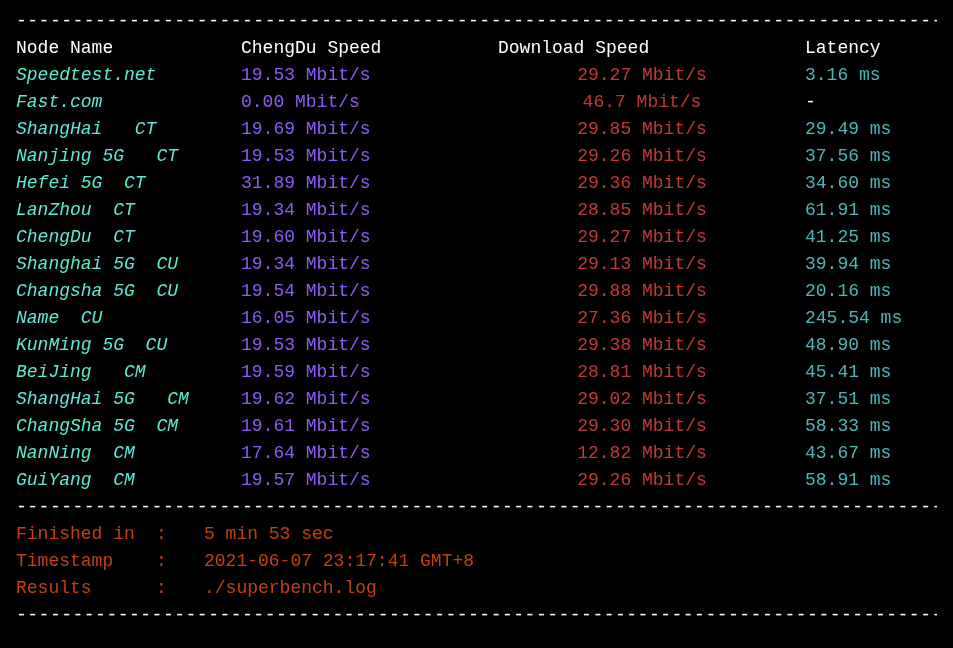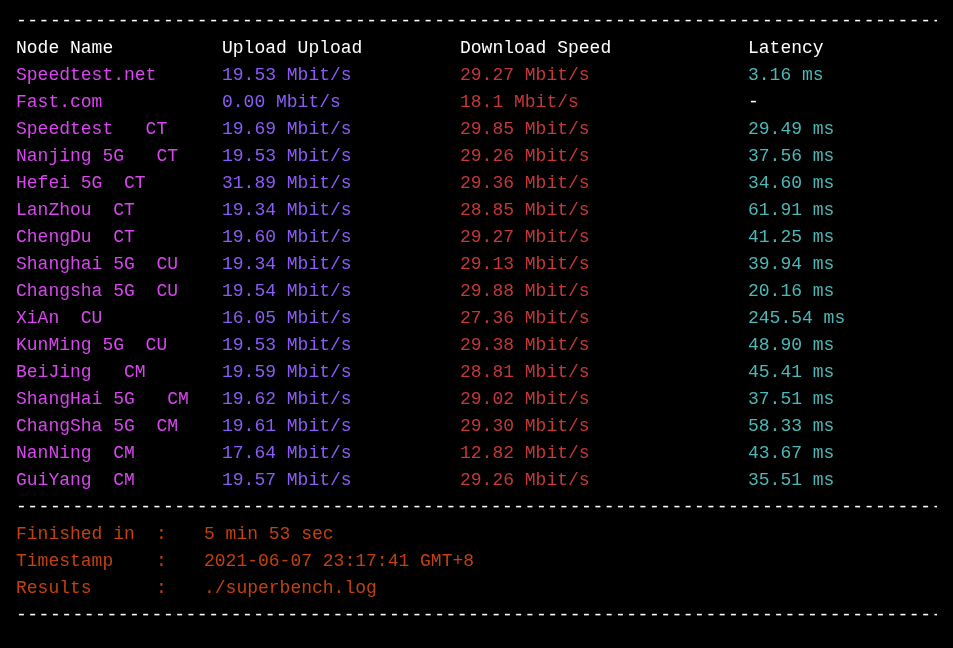--- a/index.html
+++ b/index.html
@@ -11,33 +11,34 @@
       background-color: #000;
       font-family: 'Consolas', 'Monaco', 'Courier New', monospace;
       font-size: 18px;
       line-height: 1.5;
       padding: 8px 16px;
       width: 953px;
       height: 648px;
       overflow: hidden;
     }
     .white { color: #ffffff; }
-    .yellow { color: #d946ef; }
+    .yellow { color: #5eead4; font-style: italic; }
     .green { color: #8b5cf6; }
-    .red { color: #c43838; }
+    .red { color: #c43838; text-align: center; }
     .cyan { color: #4db8b8; }
     .divider {
       color: #ffffff;
       white-space: pre;
       overflow: hidden;
       letter-spacing: 0.5px;
     }
     .row {
       display: flex;
       white-space: pre;
+      gap: 19px;
     }
     .col-node {
       width: 206px;
       flex-shrink: 0;
     }
     .col-upload {
       width: 238px;
       flex-shrink: 0;
     }
     .col-download {
@@ -61,42 +62,42 @@
       flex-shrink: 0;
     }
   </style>
 </head>
 <body>
 
 <div class="divider">----------------------------------------------------------------------------------</div>
 
 <div class="row">
   <span class="col-node white">Node Name</span>
-  <span class="col-upload white">Upload Upload</span>
+  <span class="col-upload white">ChengDu Speed</span>
   <span class="col-download white">Download Speed</span>
   <span class="col-latency white">Latency</span>
 </div>
 
 <div id="rows-container">
     <div class="row"><span class="col-node yellow">Speedtest.net</span><span class="col-upload green">19.53 Mbit/s</span><span class="col-download red">29.27 Mbit/s</span><span class="col-latency cyan">3.16 ms</span></div>
-    <div class="row"><span class="col-node yellow">Fast.com</span><span class="col-upload green">0.00 Mbit/s</span><span class="col-download red">18.1 Mbit/s</span><span class="col-latency white">-</span></div>
-    <div class="row"><span class="col-node yellow">Speedtest   CT</span><span class="col-upload green">19.69 Mbit/s</span><span class="col-download red">29.85 Mbit/s</span><span class="col-latency cyan">29.49 ms</span></div>
+    <div class="row"><span class="col-node yellow">Fast.com</span><span class="col-upload green">0.00 Mbit/s</span><span class="col-download red">46.7 Mbit/s</span><span class="col-latency white">-</span></div>
+    <div class="row"><span class="col-node yellow">ShangHai   CT</span><span class="col-upload green">19.69 Mbit/s</span><span class="col-download red">29.85 Mbit/s</span><span class="col-latency cyan">29.49 ms</span></div>
     <div class="row"><span class="col-node yellow">Nanjing 5G   CT</span><span class="col-upload green">19.53 Mbit/s</span><span class="col-download red">29.26 Mbit/s</span><span class="col-latency cyan">37.56 ms</span></div>
     <div class="row"><span class="col-node yellow">Hefei 5G  CT</span><span class="col-upload green">31.89 Mbit/s</span><span class="col-download red">29.36 Mbit/s</span><span class="col-latency cyan">34.60 ms</span></div>
     <div class="row"><span class="col-node yellow">LanZhou  CT</span><span class="col-upload green">19.34 Mbit/s</span><span class="col-download red">28.85 Mbit/s</span><span class="col-latency cyan">61.91 ms</span></div>
     <div class="row"><span class="col-node yellow">ChengDu  CT</span><span class="col-upload green">19.60 Mbit/s</span><span class="col-download red">29.27 Mbit/s</span><span class="col-latency cyan">41.25 ms</span></div>
     <div class="row"><span class="col-node yellow">Shanghai 5G  CU</span><span class="col-upload green">19.34 Mbit/s</span><span class="col-download red">29.13 Mbit/s</span><span class="col-latency cyan">39.94 ms</span></div>
     <div class="row"><span class="col-node yellow">Changsha 5G  CU</span><span class="col-upload green">19.54 Mbit/s</span><span class="col-download red">29.88 Mbit/s</span><span class="col-latency cyan">20.16 ms</span></div>
-    <div class="row"><span class="col-node yellow">XiAn  CU</span><span class="col-upload green">16.05 Mbit/s</span><span class="col-download red">27.36 Mbit/s</span><span class="col-latency cyan">245.54 ms</span></div>
+    <div class="row"><span class="col-node yellow">Name  CU</span><span class="col-upload green">16.05 Mbit/s</span><span class="col-download red">27.36 Mbit/s</span><span class="col-latency cyan">245.54 ms</span></div>
     <div class="row"><span class="col-node yellow">KunMing 5G  CU</span><span class="col-upload green">19.53 Mbit/s</span><span class="col-download red">29.38 Mbit/s</span><span class="col-latency cyan">48.90 ms</span></div>
     <div class="row"><span class="col-node yellow">BeiJing   CM</span><span class="col-upload green">19.59 Mbit/s</span><span class="col-download red">28.81 Mbit/s</span><span class="col-latency cyan">45.41 ms</span></div>
     <div class="row"><span class="col-node yellow">ShangHai 5G   CM</span><span class="col-upload green">19.62 Mbit/s</span><span class="col-download red">29.02 Mbit/s</span><span class="col-latency cyan">37.51 ms</span></div>
     <div class="row"><span class="col-node yellow">ChangSha 5G  CM</span><span class="col-upload green">19.61 Mbit/s</span><span class="col-download red">29.30 Mbit/s</span><span class="col-latency cyan">58.33 ms</span></div>
     <div class="row"><span class="col-node yellow">NanNing  CM</span><span class="col-upload green">17.64 Mbit/s</span><span class="col-download red">12.82 Mbit/s</span><span class="col-latency cyan">43.67 ms</span></div>
-    <div class="row"><span class="col-node yellow">GuiYang  CM</span><span class="col-upload green">19.57 Mbit/s</span><span class="col-download red">29.26 Mbit/s</span><span class="col-latency cyan">35.51 ms</span></div>
+    <div class="row"><span class="col-node yellow">GuiYang  CM</span><span class="col-upload green">19.57 Mbit/s</span><span class="col-download red">29.26 Mbit/s</span><span class="col-latency cyan">58.91 ms</span></div>
   </div>
 
 <div class="divider">----------------------------------------------------------------------------------</div>
 
 <div class="footer-row">
   <span class="footer-label">Finished in</span>
   <span class="footer-sep">: </span>
   <span>5 min 53 sec</span>
 </div>
 

